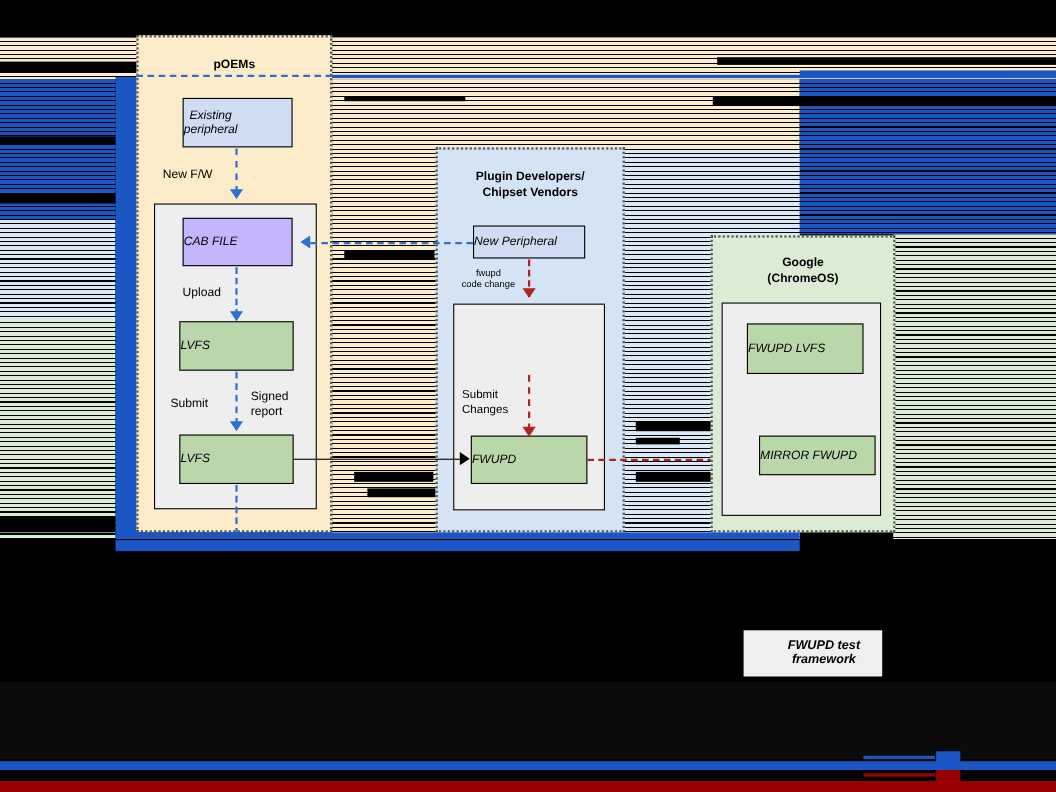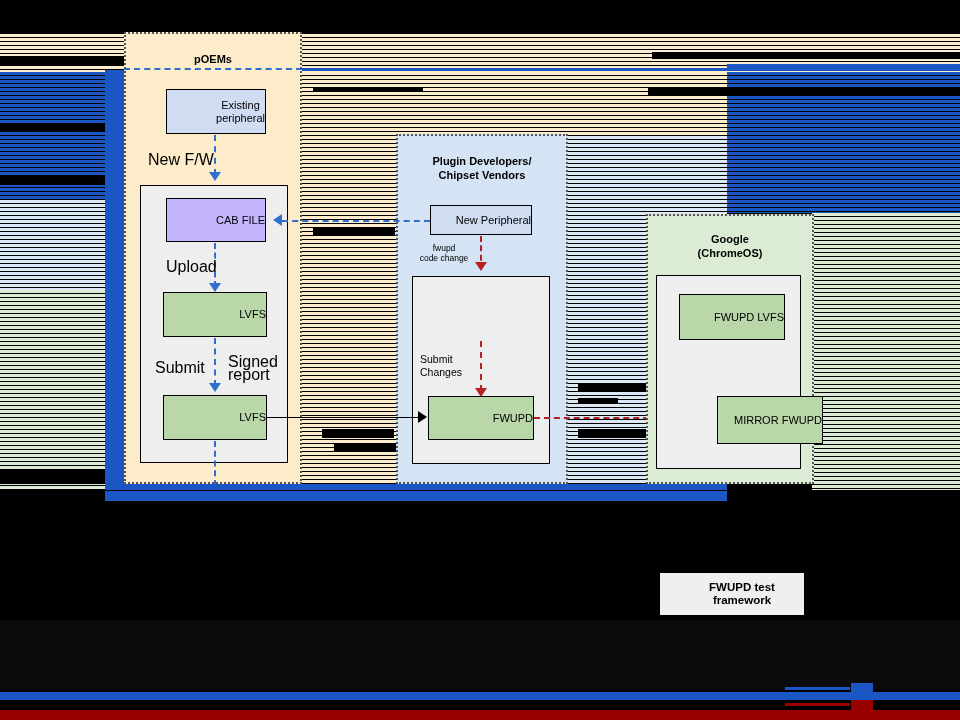--- a/index.html
+++ b/index.html
@@ -18,28 +18,28 @@
   .group{position:absolute;box-sizing:border-box;}
   .grp-poems {background:#fcecc9;border:2px dotted #555;}
   .grp-plugin{background:#d4e4f5;border:2px dotted #555;}
   .grp-google{background:#dcecd4;border:2px dotted #555;}
   .grp-title{position:absolute;left:0;right:0;text-align:center;font-weight:bold;
              font-size:11px;color:#000;line-height:14px;}
 
   .inner{position:absolute;box-sizing:border-box;background:#eeeeee;border:1.5px solid #000;}
 
   .node{position:absolute;box-sizing:border-box;border:1.5px solid #000;
-        display:flex;align-items:center;justify-content:flex-end;text-align:center;
-        font-size:11px;color:#000;line-height:13px;}
+        display:flex;align-items:center;justify-content:flex-start;text-align:center;
+        font-size:11px;color:#000;line-height:13px;font-style:italic;}
   .n-blue {background:#cfdcf2;}
   .n-pink {background:#c4b5fd;}
   .n-green{background:#b9d7a8;}
   .n-gray {background:#efefef;font-weight:bold;}
 
-  .lbl{position:absolute;font-size:16px;color:#000;line-height:13px;white-space:pre;}
+  .lbl{position:absolute;font-size:11px;color:#000;line-height:13px;white-space:pre;}
   .lbl-sm{position:absolute;font-size:8.5px;color:#000;line-height:10px;text-align:center;white-space:pre;}
 
   
   .conn{position:absolute;}
   .v-dash-blue{border-left:2px dashed #2f6fd0;}
   .h-dash-blue{border-top:2px dashed #2f6fd0;}
   .v-dash-red{border-left:2px dashed #b22222;}
   .h-dash-red{border-top:2px dashed #b22222;}
   .h-solid-black{border-top:1.5px solid #000;}
 
@@ -172,29 +172,29 @@
     <div class="grp-title" style="top:16px;white-space:pre-line;">Google
 (ChromeOS)</div>
   </div>
 
   <div class="inner" style="left:656px;top:275px;width:145px;height:194px;"></div>
 
   <div class="node n-green" style="left:679px;top:294px;width:106px;height:46px;">
     <span>FWUPD LVFS</span>
   </div>
 
-  <div class="node n-green" style="left:717px;top:396px;width:106px;height:48px;">
+  <div class="node n-green" style="left:690px;top:396px;width:106px;height:36px;">
     <span>MIRROR FWUPD</span>
   </div>
 
   <div class="smear-blue" style="left:105px;top:484px;width:622px;height:6px;"></div>
   <div class="smear-blue" style="left:105px;top:491px;width:622px;height:10px;"></div>
   <div class="smear" style="left:0px;top:470px;width:105px;height:14px;"></div>
 
-  <div class="node n-gray" style="left:660px;top:573px;width:144px;height:42px;border:none;font-size:11.5px;padding-left:20px;">
+  <div class="node n-gray" style="left:676px;top:573px;width:126px;height:42px;border:none;font-size:11.5px;padding-left:20px;">
     <span>FWUPD test framework</span>
   </div>
 
   <div class="smear" style="left:0px;top:620px;width:960px;height:70px;background:#0b0b0b;"></div>
   <div class="smear-blue" style="left:785px;top:687px;width:65px;height:3px;"></div>
   <div class="smear-blue" style="left:851px;top:683px;width:22px;height:14px;"></div>
   <div class="smear-blue" style="left:0px;top:692px;width:960px;height:8px;"></div>
   <div class="smear-red" style="left:785px;top:703px;width:65px;height:3px;"></div>
   <div class="smear-red" style="left:851px;top:700px;width:22px;height:14px;"></div>
   <div class="smear-red" style="left:0px;top:710px;width:960px;height:10px;"></div>

